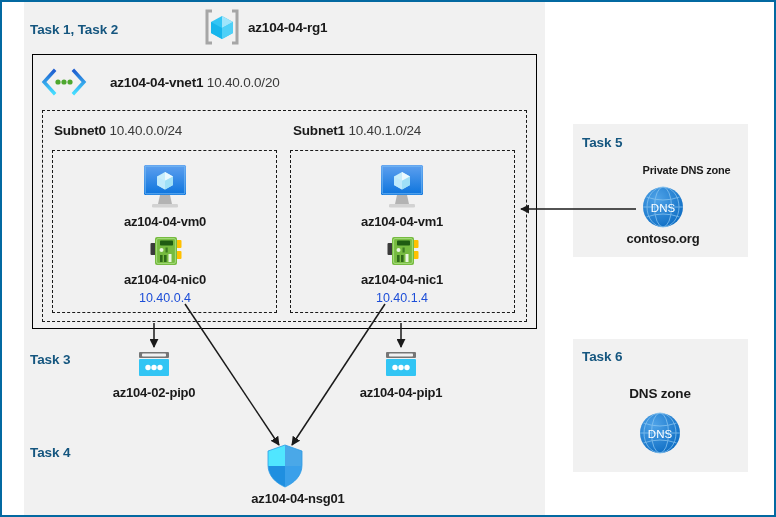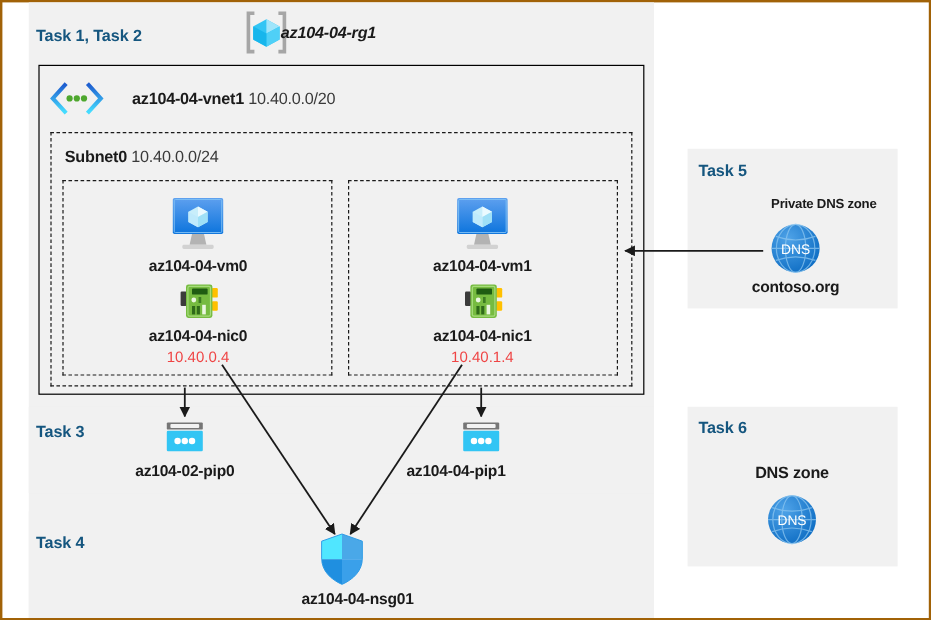--- a/index.html
+++ b/index.html
@@ -6,21 +6,21 @@
   html, body {
     width: 776px; height: 517px;
     background: #ffffff;
     font-family: "Liberation Sans", sans-serif;
     overflow: hidden;
   }
   #canvas {
     position: relative;
     width: 776px; height: 517px;
     background: #ffffff;
-    border: 2px solid #a16207;
+    border: 2px solid #0369a1;
   }
   .panel { position: absolute; background: #f1f1f1; }
   .task-label {
     position: absolute;
     color: #15567f;
     font-weight: bold;
     font-size: 13.5px;
     letter-spacing: -0.1px;
     white-space: nowrap;
   }
@@ -35,21 +35,21 @@
     font-size: 13px;
     font-weight: bold;
     color: #1a1a1a;
     white-space: nowrap;
     letter-spacing: -0.2px;
   }
   .sub-label {
     position: absolute;
     text-align: center;
     font-size: 12.5px;
-    color: #ef4444;
+    color: #1d4ed8;
     white-space: nowrap;
   }
   .hdr {
     position: absolute;
     font-size: 13.5px;
     color: #1a1a1a;
     white-space: nowrap;
     letter-spacing: -0.2px;
   }
   .hdr b { font-weight: bold; }
@@ -72,21 +72,21 @@
     <svg width="40" height="38" viewBox="0 0 40 38">
       <path d="M10 3 L5 3 L5 35 L10 35" fill="none" stroke="#a6a6a6" stroke-width="3"></path>
       <path d="M30 3 L35 3 L35 35 L30 35" fill="none" stroke="#a6a6a6" stroke-width="3"></path>
       <polygon points="20,8 31,14 31,25 20,31 9,25 9,14" fill="#32c5f4"></polygon>
       <polygon points="20,8 31,14 20,20" fill="#9fe5fb"></polygon>
       <polygon points="20,20 31,14 31,25 20,31" fill="#4fd0f7"></polygon>
       <polygon points="20,20 9,14 9,25 20,31" fill="#17b6ec"></polygon>
     </svg>
   </div>
 
-  <div class="hdr" style="left:232px; top:18px; font-weight:bold;font-style:italic;">az104-04-rg1</div>
+  <div class="hdr" style="left:246px; top:18px; font-weight:bold;">az104-04-rg1</div>
 
   <div class="dashed" style="left:30px; top:52px; width:505px; height:275px; border:1.6px solid #000000;"></div>
 
   <div class="icon" style="left:38px; top:66px;">
     <svg width="48" height="28" viewBox="0 0 48 28">
       <defs>
         <linearGradient id="chev" x1="0" y1="0" x2="0" y2="1">
           <stop offset="0%" stop-color="#1f5fd0"></stop>
           <stop offset="100%" stop-color="#45dcff"></stop>
         </linearGradient>
@@ -143,20 +143,24 @@
       <circle cx="13.5" cy="16" r="2" fill="#eaf7e0"></circle>
       <rect x="17.5" y="13.5" width="2.2" height="5" fill="#3d7d22"></rect>
       <rect x="12" y="21" width="2.6" height="7" fill="#2f6b19"></rect>
       <rect x="16" y="21" width="2.6" height="7" fill="#2f6b19"></rect>
       <rect x="20.5" y="20" width="3" height="8" fill="#eaf7e0"></rect>
     </svg>
   </div>
   <div class="node-label center-txt" style="left:163px; top:270px;">az104-04-nic0</div>
   <div class="sub-label center-txt" style="left:163px; top:289px;">10.40.0.4</div>
 
+  <div class="hdr" style="left:291px; top:121px;">
+    <b>Subnet1</b>
+    <span class="cidr">10.40.1.0/24</span>
+  </div>
   <div class="dashed" style="left:288px; top:148px; width:225px; height:163px;"></div>
 
   <div class="icon" style="left:375px; top:160px;">
     <svg width="50" height="48" viewBox="0 0 50 48">
       <defs>
         <linearGradient id="mon1" x1="0" y1="0" x2="0" y2="1">
           <stop offset="0%" stop-color="#5ea0ef"></stop>
           <stop offset="100%" stop-color="#0c74dd"></stop>
         </linearGradient>
       </defs>
@@ -208,21 +212,21 @@
   <div class="icon" style="left:380px; top:348px;">
     <svg width="38" height="30" viewBox="0 0 38 30">
       <rect x="4" y="2" width="30" height="6" rx="1" fill="#767676"></rect>
       <rect x="7" y="3.4" width="24" height="3.2" rx="0.8" fill="#f2f2f2"></rect>
       <rect x="4" y="9" width="30" height="17" rx="1" fill="#32c5f4"></rect>
       <circle cx="13" cy="17.5" r="2.7" fill="#ffffff"></circle>
       <circle cx="19" cy="17.5" r="2.7" fill="#ffffff"></circle>
       <circle cx="25" cy="17.5" r="2.7" fill="#ffffff"></circle>
     </svg>
   </div>
-  <div class="node-label center-txt" style="left:378px; top:383px;">az104-04-pip1</div>
+  <div class="node-label center-txt" style="left:399px; top:383px;">az104-04-pip1</div>
 
   <div class="panel" style="left:22px; top:424px; width:521px; height:89px;"></div>
   <div class="task-label" style="left:28px; top:443px;text-align:center;">Task 4</div>
 
   <div class="icon" style="left:262px; top:441px;">
     <svg width="42" height="46" viewBox="0 0 42 46">
       <defs>
         <clipPath id="shclip">
           <path d="M21 2 L38 8 L38 22 C38 33 30 40 21 44 C12 40 4 33 4 22 L4 8 Z"></path>
         </clipPath>

